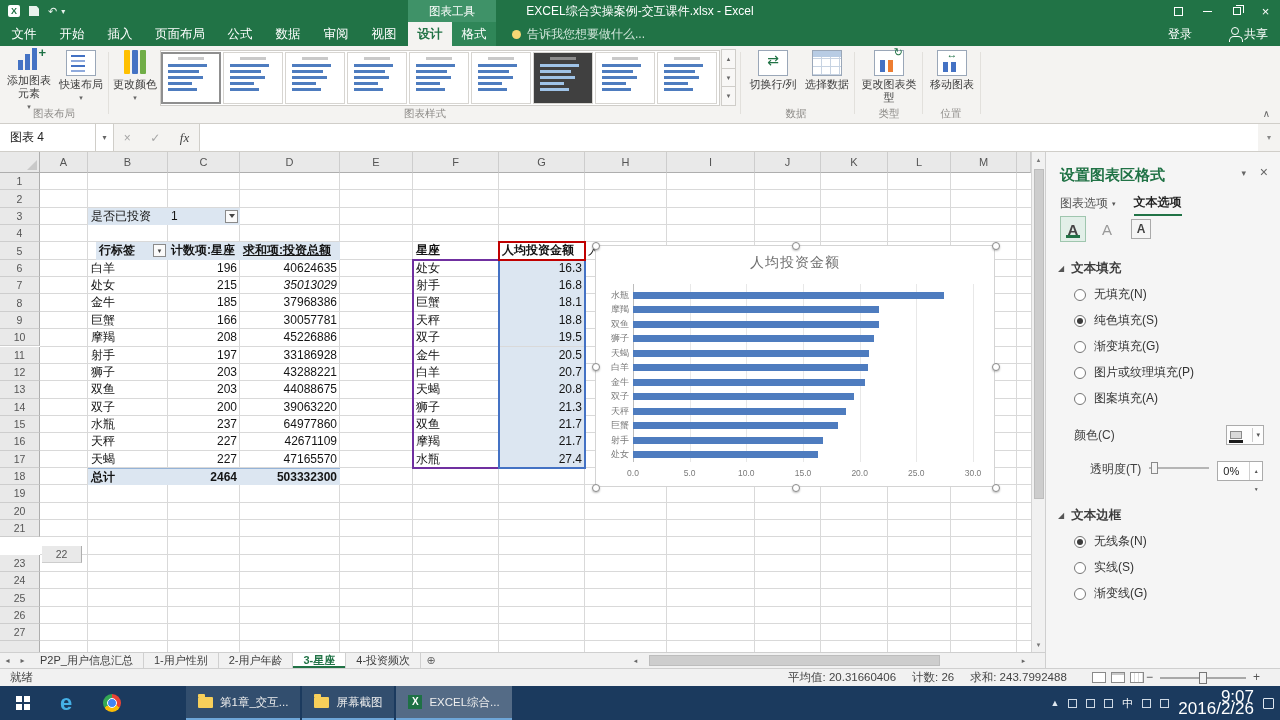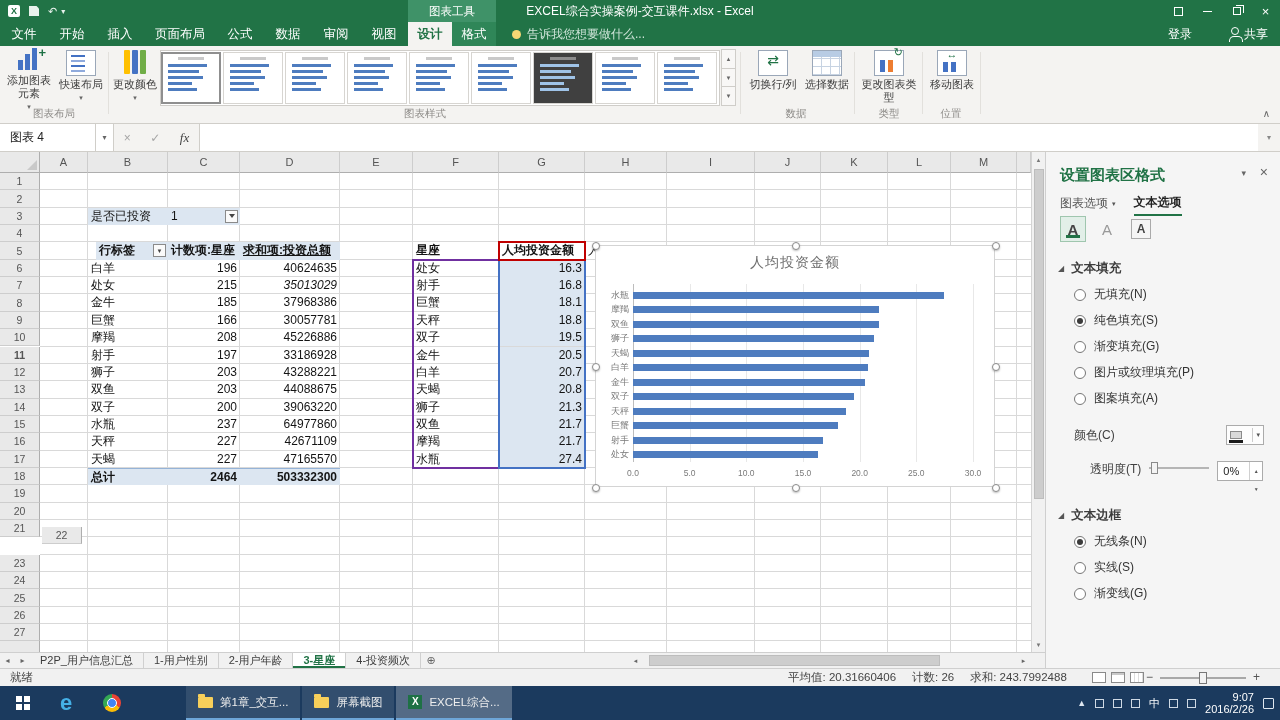--- a/index.html
+++ b/index.html
@@ -196,21 +196,21 @@
 #task-windows{position:absolute;left:186px;top:0;height:34px;display:flex;gap:2px}
 .twin{display:flex;align-items:center;gap:7px;padding:0 12px;background:rgba(255,255,255,.10);border-bottom:2px solid #6ea6d8;color:#eee;font-size:11.5px;white-space:nowrap}
 .twin.active{background:rgba(255,255,255,.25)}
 .folder-ico{width:15px;height:11px;background:#f7cf5a;border-radius:1px;position:relative;flex:none}
 .folder-ico::before{content:"";position:absolute;left:0;top:-3px;width:7px;height:3px;background:#f7cf5a;border-radius:1px 1px 0 0}
 .excel-ico{width:14px;height:14px;background:#1e7145;color:#fff;font-size:10px;font-weight:bold;text-align:center;line-height:14px;flex:none}
 .tray{position:absolute;right:6px;top:0;height:34px;display:flex;align-items:center;gap:9px;color:#dfe7f0}
 .tico{font-size:9px}
 .sq{width:9px;height:9px;border:1px solid #cfd9e4}
 .lang{font-size:11px;color:#fff}
-.clock{text-align:right;font-size:11px;line-height:12.5px;color:#fff}
+.clock{text-align:right;font-size:17px;line-height:12.5px;color:#fff}
 .notif{width:11px;height:11px;border:1px solid #dfe7f0;border-radius:1px}
 </style>
 </head>
 <body>
 
 <div class="app">
 
   <div class="titlebar">
     <div class="qat">
       <span class="app-ico"></span>
@@ -421,32 +421,32 @@
         <div class="rh" style="top: 21px; height: 17.35px;">1</div>
         <div class="rh" style="top: 38.35px; height: 17.35px;">2</div>
         <div class="rh" style="top: 55.7px; height: 17.35px;">3</div>
         <div class="rh" style="top: 73.05px; height: 17.35px;">4</div>
         <div class="rh" style="top: 90.4px; height: 17.35px;">5</div>
         <div class="rh" style="top: 107.75px; height: 17.35px;">6</div>
         <div class="rh" style="top: 125.1px; height: 17.35px;">7</div>
         <div class="rh" style="top: 142.45px; height: 17.35px;">8</div>
         <div class="rh" style="top: 159.8px; height: 17.35px;">9</div>
         <div class="rh" style="top: 177.15px; height: 17.35px;">10</div>
-        <div class="rh" style="top: 194.5px; height: 17.35px; font-weight: bold;">11</div>
+        <div class="rh" style="top: 194.5px; height: 17.35px;">11</div>
         <div class="rh" style="top: 211.85px; height: 17.35px;">12</div>
         <div class="rh" style="top: 229.2px; height: 17.35px;">13</div>
         <div class="rh" style="top: 246.55px; height: 17.35px;">14</div>
         <div class="rh" style="top: 263.9px; height: 17.35px;">15</div>
         <div class="rh" style="top: 281.25px; height: 17.35px;">16</div>
         <div class="rh" style="top: 298.6px; height: 17.35px;">17</div>
         <div class="rh" style="top: 315.95px; height: 17.35px;">18</div>
         <div class="rh" style="top: 333.3px; height: 17.35px;">19</div>
         <div class="rh" style="top: 350.65px; height: 17.35px;">20</div>
         <div class="rh" style="top: 368px; height: 17.35px;">21</div>
-        <div class="rh" style="top: 375px; height: 17.35px; margin-left: 42px;">22</div>
+        <div class="rh" style="top: 394px; height: 17.35px; margin-left: 42px;">22</div>
         <div class="rh" style="top: 402.7px; height: 17.35px;">23</div>
         <div class="rh" style="top: 420.05px; height: 17.35px; text-align: right;">24</div>
         <div class="rh" style="top: 437.4px; height: 17.35px;">25</div>
         <div class="rh" style="top: 454.75px; height: 17.35px;">26</div>
         <div class="rh" style="top: 472.1px; height: 17.35px;">27</div>
         <div class="rh" style="top: 489.45px; height: 12px;"></div>
       </div>
     <div id="grid-lines">
         <div class="gl" style="left: 87px; top: 21px; width: 1px; height: 479px;"></div>
         <div class="gl" style="left: 167px; top: 21px; width: 1px; height: 479px;"></div>

